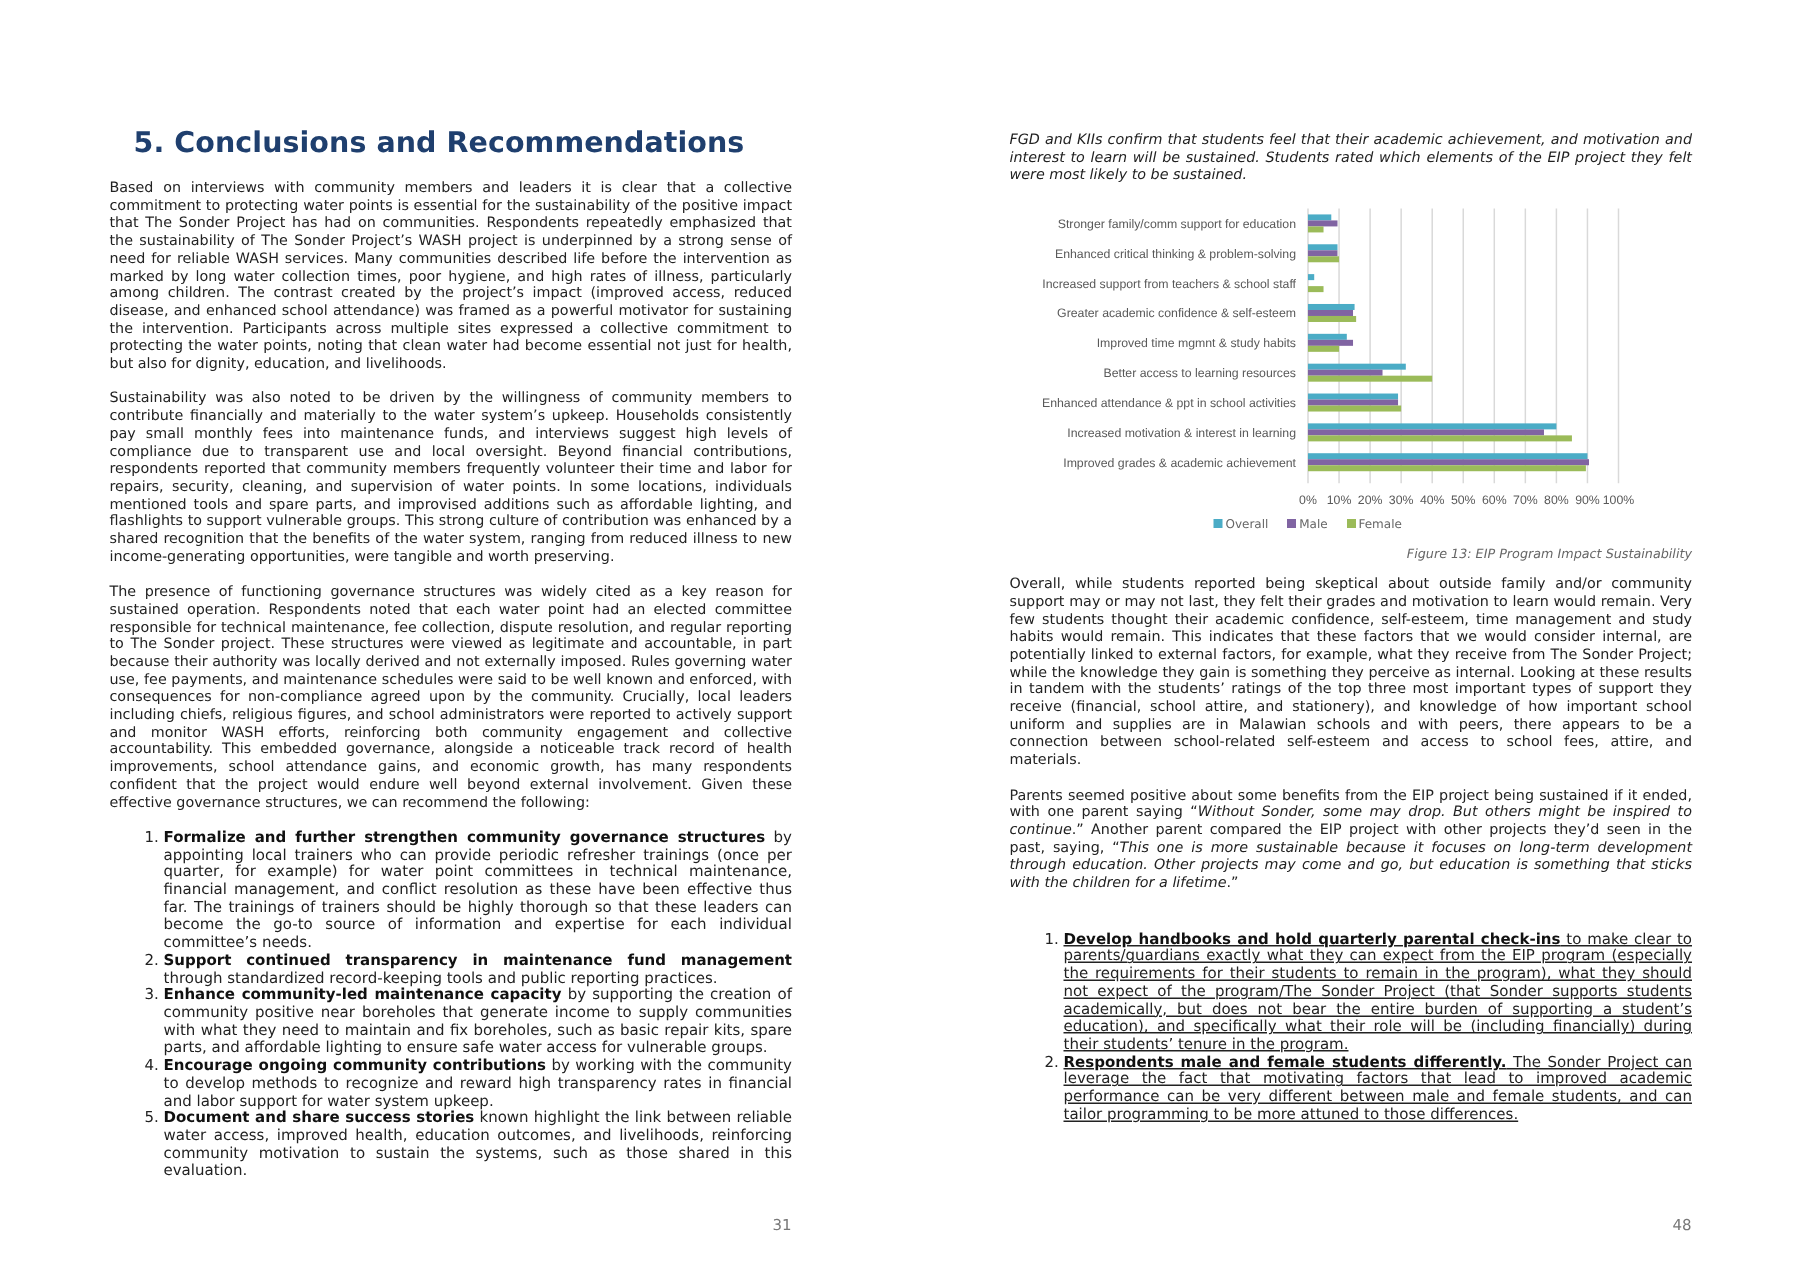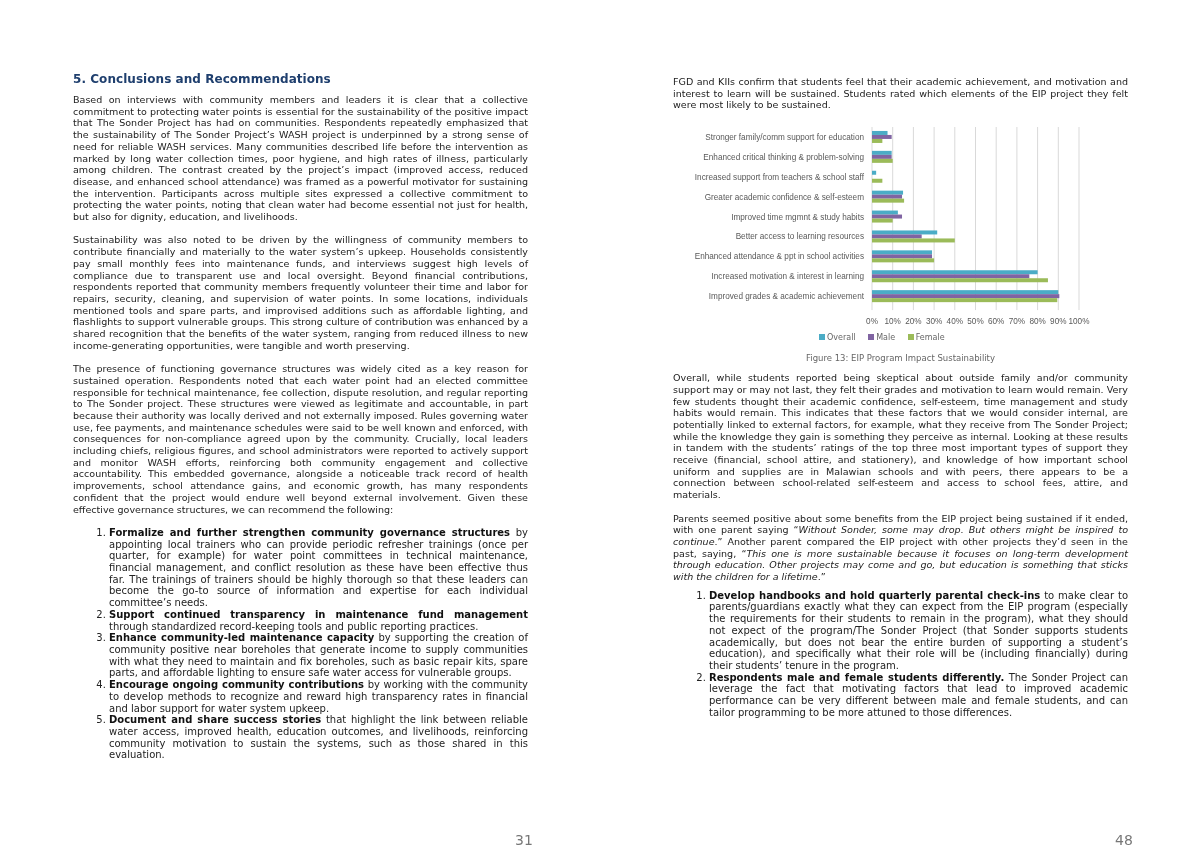--- a/index.html
+++ b/index.html
@@ -4,59 +4,59 @@
 <style>
   html, body { margin:0; padding:0; background:#ffffff; }
   body { width:1200px; height:848px; position:relative; overflow:hidden;
          font-family:"DejaVu Sans", "Liberation Sans", sans-serif; color:#222; }
   .page { position:absolute; top:0; height:848px; }
   #page-left { left:0; width:600px; }
   #page-right { left:600px; width:600px; }
   .col { position:absolute; }
   #page-left .col { left:73px; top:70px; width:455px; }
   #page-right .col { left:73px; top:70px; width:455px; }
-  h1.sec { margin:0; font-size:12px; font-weight:bold; color:#1f3f6e; letter-spacing:0.05px; line-height:18px; }
+  h1.sec { margin:16px; font-size:19px; font-weight:bold; color:#1f3f6e; letter-spacing:0.05px; line-height:18px; }
   h2.sub { margin:0; font-size:12.9px; font-weight:bold; font-style:italic; color:#a50d12; line-height:18px; }
   p.body { margin:0; font-size:9.55px; line-height:11.7px; text-align:justify; color:#222; }
   ol.recs { margin:0; padding:0 0 0 36px; font-size:10px; line-height:11.7px; text-align:justify; color:#222; }
   ol.recs li { padding-left:0; }
   ol.recs b { font-weight:bold; color:#111; }
-  .pagenum { position:absolute; top:832px; font-size:14px; color:#777; }
-  .caption { font-size:8.5px; color:#666; text-align:center; }
+  .pagenum { position:absolute; top:812px; font-size:10px; color:#777; }
+  .caption { font-size:8.5px; font-style:italic; color:#666; text-align:right; }
   i.q { font-style:italic; }
   
   #chart { position:relative; width:460px; height:230px; }
   #chart svg { position:absolute; left:0; top:0; }
-  .legend { position:absolute; left:150px; top:212px; font-size:8px; color:#666; }
+  .legend { position:absolute; left:140px; top:212px; font-size:8px; color:#666; }
   .legend span.sw { display:inline-block; width:6px; height:6px; margin-right:2px; }
   .legend .li { margin-right:10px; }
 </style>
 </head>
 <body>
 
 <div class="page" id="page-left">
   <div class="col">
     <h1 class="sec">5. Conclusions and Recommendations</h1>
     <p class="body" style="margin-top:6px;">Based on interviews with community members and leaders it is clear that a collective commitment to protecting water points is essential for the sustainability of the positive impact that The Sonder Project has had on communities. Respondents repeatedly emphasized that the sustainability of The Sonder Project’s WASH project is underpinned by a strong sense of need for reliable WASH services. Many communities described life before the intervention as marked by long water collection times, poor hygiene, and high rates of illness, particularly among children. The contrast created by the project’s impact (improved access, reduced disease, and enhanced school attendance) was framed as a powerful motivator for sustaining the intervention. Participants across multiple sites expressed a collective commitment to protecting the water points, noting that clean water had become essential not just for health, but also for dignity, education, and livelihoods.</p>
     <p class="body" style="margin-top:11.7px;">Sustainability was also noted to be driven by the willingness of community members to contribute financially and materially to the water system’s upkeep. Households consistently pay small monthly fees into maintenance funds, and interviews suggest high levels of compliance due to transparent use and local oversight. Beyond financial contributions, respondents reported that community members frequently volunteer their time and labor for repairs, security, cleaning, and supervision of water points. In some locations, individuals mentioned tools and spare parts, and improvised additions such as affordable lighting, and flashlights to support vulnerable groups. This strong culture of contribution was enhanced by a shared recognition that the benefits of the water system, ranging from reduced illness to new income-generating opportunities, were tangible and worth preserving.</p>
     <p class="body" style="margin-top:11.7px;">The presence of functioning governance structures was widely cited as a key reason for sustained operation. Respondents noted that each water point had an elected committee responsible for technical maintenance, fee collection, dispute resolution, and regular reporting to The Sonder project. These structures were viewed as legitimate and accountable, in part because their authority was locally derived and not externally imposed. Rules governing water use, fee payments, and maintenance schedules were said to be well known and enforced, with consequences for non-compliance agreed upon by the community. Crucially, local leaders including chiefs, religious figures, and school administrators were reported to actively support and monitor WASH efforts, reinforcing both community engagement and collective accountability. This embedded governance, alongside a noticeable track record of health improvements, school attendance gains, and economic growth, has many respondents confident that the project would endure well beyond external involvement. Given these effective governance structures, we can recommend the following:</p>
     <ol class="recs" style="margin-top:11.7px;">
       <li><b>Formalize and further strengthen community governance structures</b><span> by appointing local trainers who can provide periodic refresher trainings (once per quarter, for example) for water point committees in technical maintenance, financial management, and conflict resolution as these have been effective thus far. The trainings of trainers should be highly thorough so that these leaders can become the go-to source of information and expertise for each individual committee’s needs.</span></li>
       <li><b>Support continued transparency in maintenance fund management</b><span> through standardized record-keeping tools and public reporting practices.</span></li>
       <li><b>Enhance community-led maintenance capacity</b><span> by supporting the creation of community positive near boreholes that generate income to supply communities with what they need to maintain and fix boreholes, such as basic repair kits, spare parts, and affordable lighting to ensure safe water access for vulnerable groups.</span></li>
       <li><b>Encourage ongoing community contributions</b><span> by working with the community to develop methods to recognize and reward high transparency rates in financial and labor support for water system upkeep.</span></li>
-      <li><b>Document and share success stories</b><span> that highlight the link between reliable water access, improved health, education outcomes, and livelihoods, reinforcing community motivation to sustain the systems, such as those shared in this evaluation.</span></li>
+      <li><b>Document and share success stories</b><span> known highlight the link between reliable water access, improved health, education outcomes, and livelihoods, reinforcing community motivation to sustain the systems, such as those shared in this evaluation.</span></li>
     </ol>
   </div>
   <div class="pagenum" style="left:515px;">31</div>
 </div>
 
 <div class="page" id="page-right">
   <div class="col">
-    <p class="body" style="margin-top:6px;">FGD and KIIs confirm that students feel that their academic achievement, and motivation and interest to learn will be sustained. Students rated which elements of the EIP project they felt were most likely to be sustained.</p>
+    <p class="body" style="margin-top:18px;font-style:italic;">FGD and KIIs confirm that students feel that their academic achievement, and motivation and interest to learn will be sustained. Students rated which elements of the EIP project they felt were most likely to be sustained.</p>
 
     <div id="chart" style="margin-top:10px; margin-left:-4px;">
       <svg id="chart-svg" width="460" height="215">
           <line x1="203" x2="203" y1="6" y2="189.1" stroke="#d9d9d9" stroke-width="1"></line>
           <text x="203" y="203.1" text-anchor="middle" font-size="8.2" fill="#595959" font-family="Liberation Sans, sans-serif">0%</text>
           <line x1="223.7" x2="223.7" y1="6" y2="189.1" stroke="#d9d9d9" stroke-width="1"></line>
           <text x="223.7" y="203.1" text-anchor="middle" font-size="8.2" fill="#595959" font-family="Liberation Sans, sans-serif">10%</text>
           <line x1="244.4" x2="244.4" y1="6" y2="189.1" stroke="#d9d9d9" stroke-width="1"></line>
           <text x="244.4" y="203.1" text-anchor="middle" font-size="8.2" fill="#595959" font-family="Liberation Sans, sans-serif">20%</text>
           <line x1="265.1" x2="265.1" y1="6" y2="189.1" stroke="#d9d9d9" stroke-width="1"></line>
@@ -115,19 +115,19 @@
       <div class="legend">
         <span class="li"><span class="sw" style="background:#4bacc6"></span><span>Overall</span></span>
         <span class="li"><span class="sw" style="background:#8064a2"></span><span>Male</span></span>
         <span class="li"><span class="sw" style="background:#9bbb59"></span><span>Female</span></span>
       </div>
     </div>
     <div class="caption" style="margin-top:2px;">Figure 13: EIP Program Impact Sustainability</div>
 
     <p class="body" style="margin-top:9px;">Overall, while students reported being skeptical about outside family and/or community support may or may not last, they felt their grades and motivation to learn would remain. Very few students thought their academic confidence, self-esteem, time management and study habits would remain. This indicates that these factors that we would consider internal, are potentially linked to external factors, for example, what they receive from The Sonder Project; while the knowledge they gain is something they perceive as internal. Looking at these results in tandem with the students’ ratings of the top three most important types of support they receive (financial, school attire, and stationery), and knowledge of how important school uniform and supplies are in Malawian schools and with peers, there appears to be a connection between school-related self-esteem and access to school fees, attire, and materials.</p>
     <p class="body" style="margin-top:11.7px;"><span>Parents seemed positive about some benefits from the EIP project being sustained if it ended, with one parent saying “</span><i class="q">Without Sonder, some may drop. But others might be inspired to continue</i><span>.” Another parent compared the EIP project with other projects they’d seen in the past, saying, “</span><i class="q">This one is more sustainable because it focuses on long-term development through education. Other projects may come and go, but education is something that sticks with the children for a lifetime</i><span>.”</span></p>
-    <ol class="recs" style="margin-top:7px;">
+    <ol class="recs" style="margin-top:26px;text-decoration:underline;">
       <li><b>Develop handbooks and hold quarterly parental check-ins</b><span> to make clear to parents/guardians exactly what they can expect from the EIP program (especially the requirements for their students to remain in the program), what they should not expect of the program/The Sonder Project (that Sonder supports students academically, but does not bear the entire burden of supporting a student’s education), and specifically what their role will be (including financially) during their students’ tenure in the program.</span></li>
       <li><b>Respondents male and female students differently.</b><span> The Sonder Project can leverage the fact that motivating factors that lead to improved academic performance can be very different between male and female students, and can tailor programming to be more attuned to those differences.</span></li>
     </ol>
   </div>
   <div class="pagenum" style="left:515px;">48</div>
 </div>
 
 </body></html>

